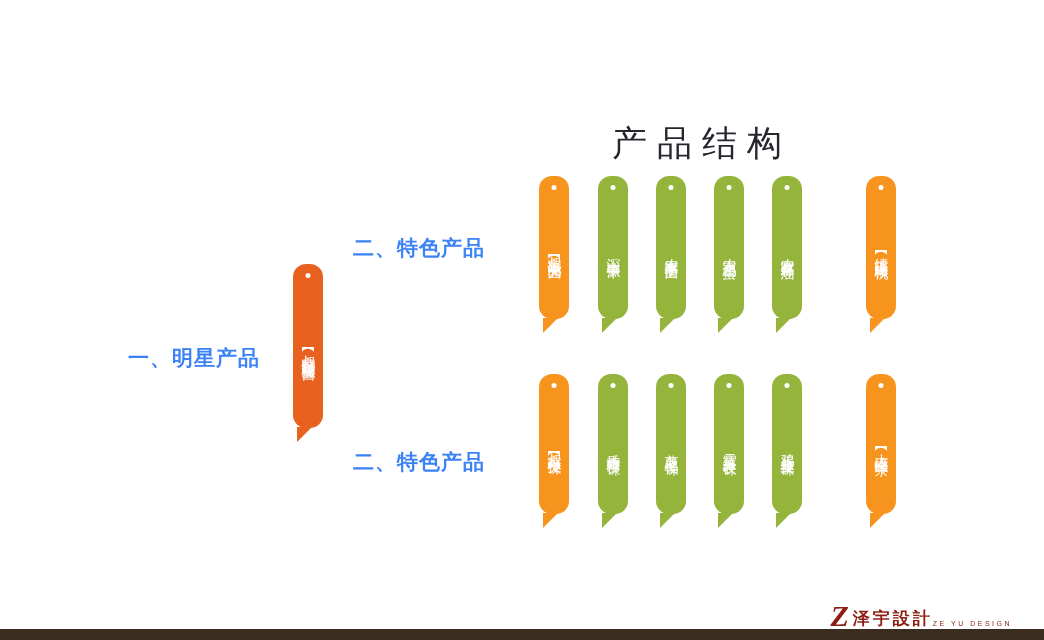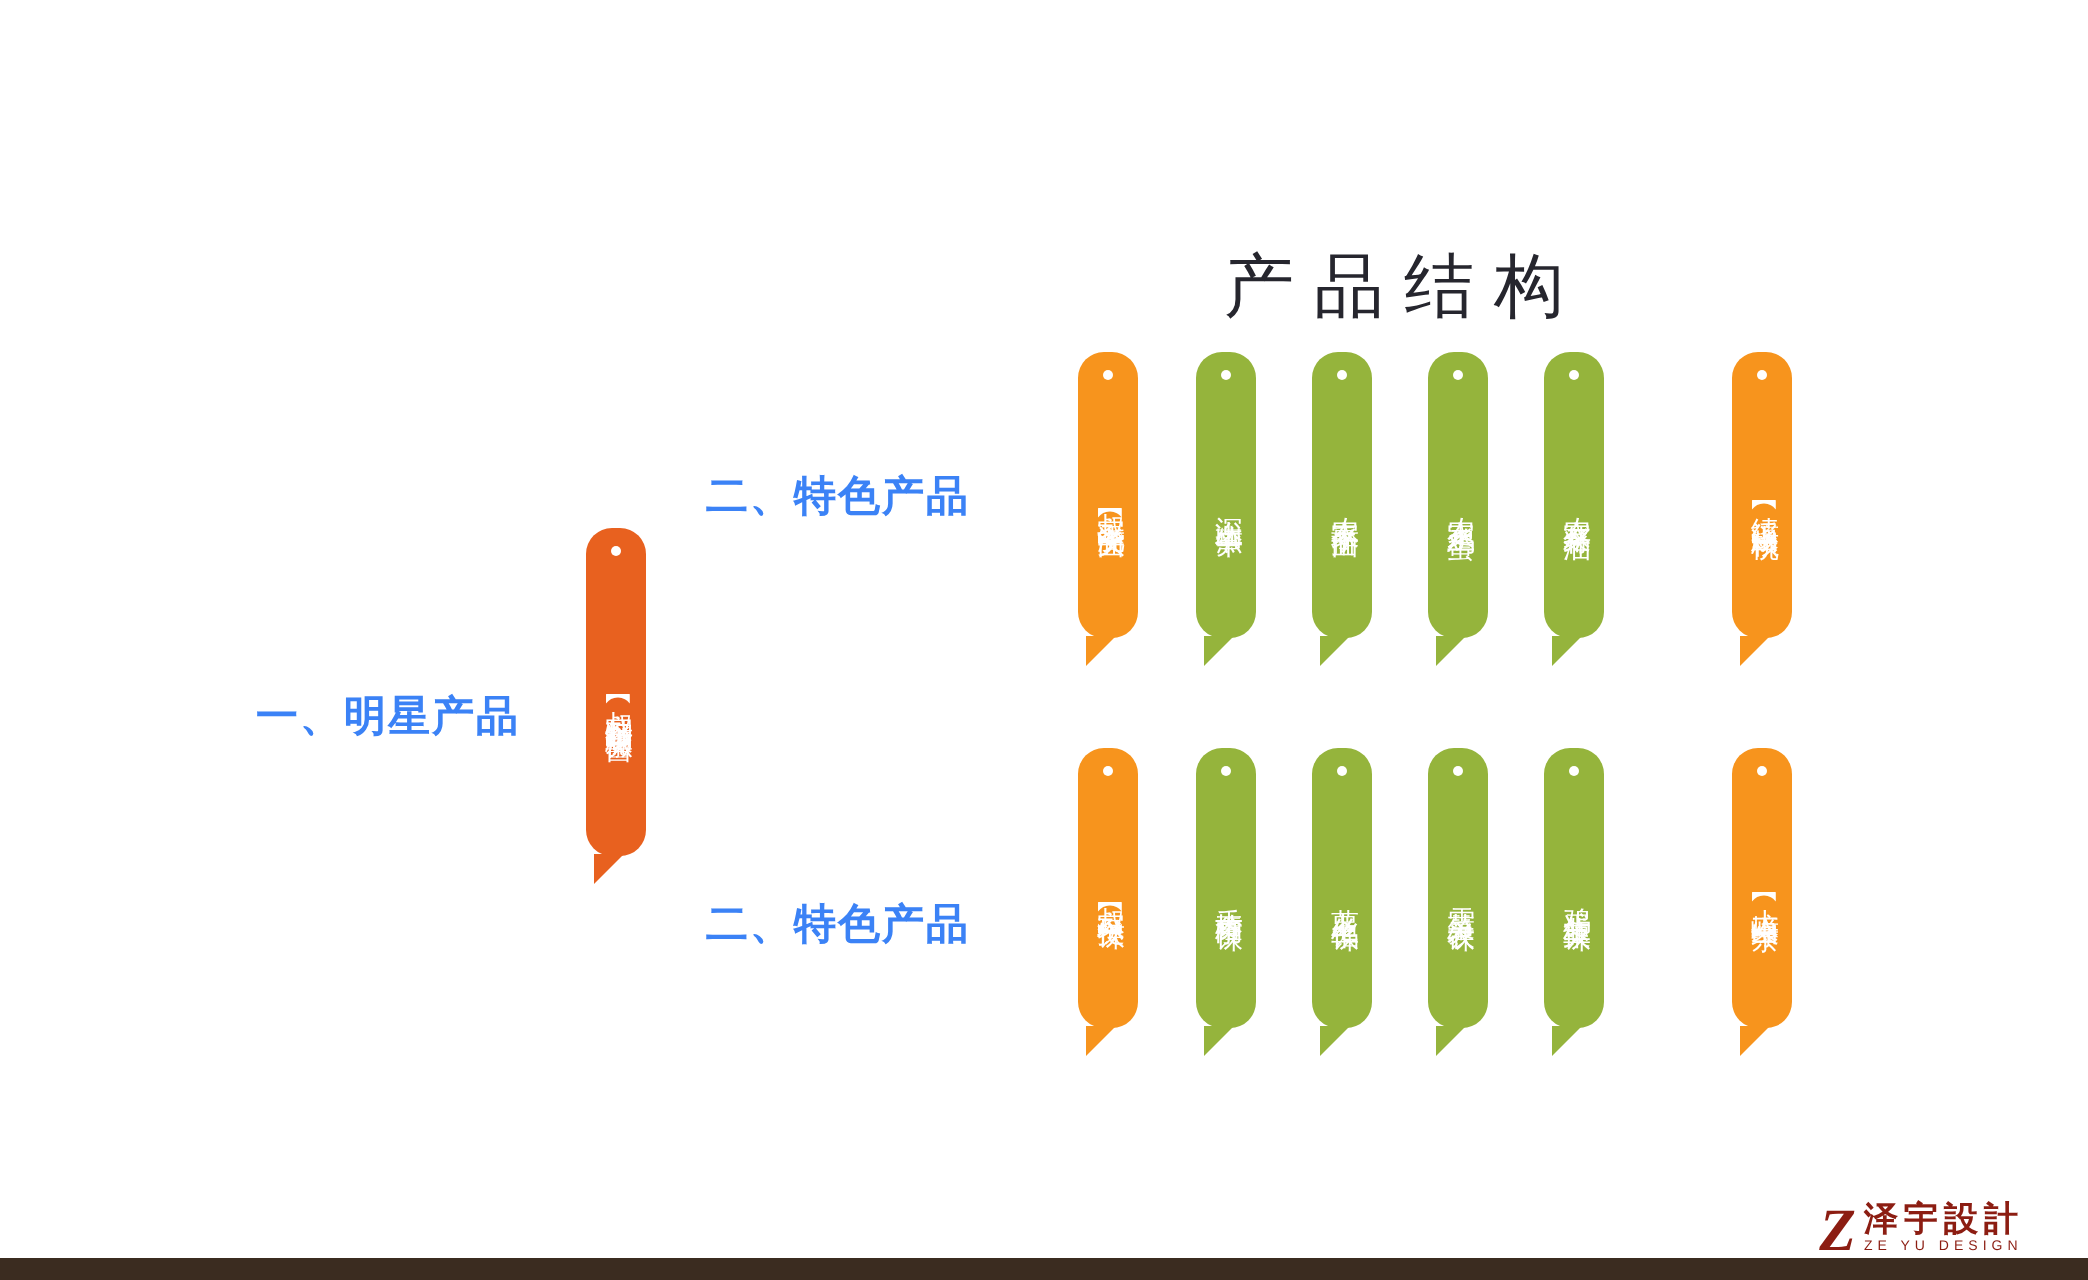--- a/index.html
+++ b/index.html
@@ -114,21 +114,21 @@
     gap: 4px;
     color: #8C1D12;
   }
   .logo-z {
     font-size: 30px;
     line-height: 0.78;
     font-weight: bold;
     font-style: italic;
     font-family: "Liberation Serif", serif;
   }
-  .logo-text { display: flex; flex-direction: column; line-height: 1; }
+  .logo-text { display: flex; flex-direction: row; line-height: 1; align-items: flex-end; }
   .logo-cn {
     font-size: 17px;
     font-weight: bold;
     letter-spacing: 3px;
     white-space: nowrap;
   }
   .logo-en {
     font-size: 7px;
     letter-spacing: 2.5px;
     margin-top: 2px;

